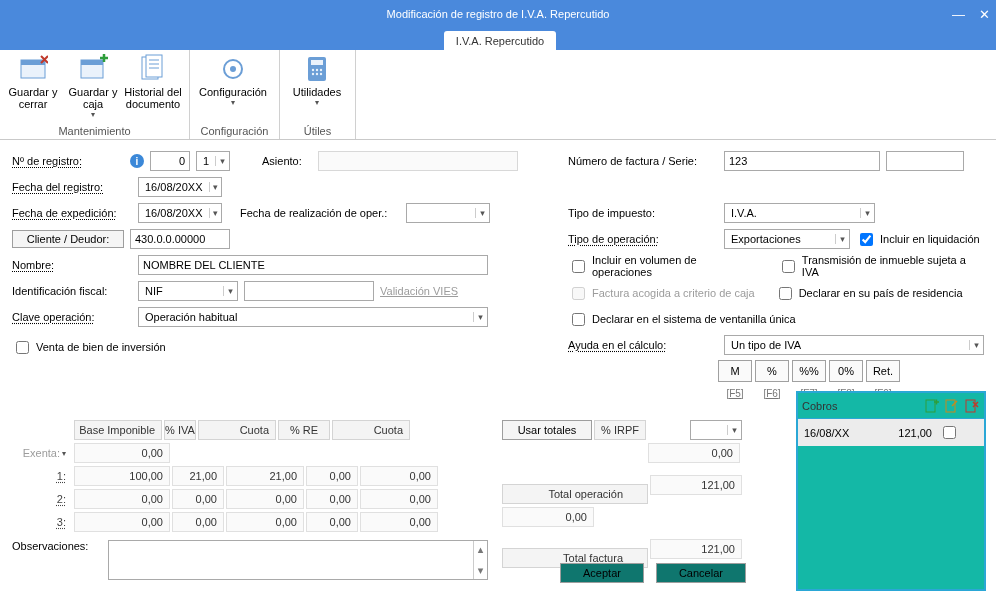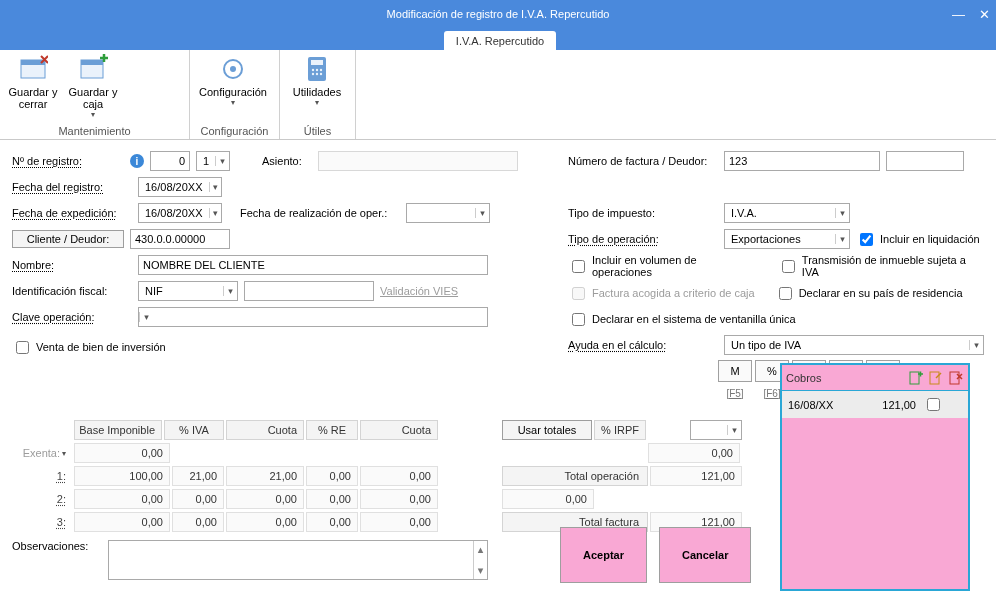--- a/index.html
+++ b/index.html
@@ -30,23 +30,23 @@
   .chk { display:inline-flex; align-items:center; gap:4px; }
   .chk input { width:13px; height:13px; }
   .calcbtn { border:1px solid #a0a0a0; background:#fafafa; width:34px; height:22px; text-align:center; cursor:pointer; display:inline-flex; align-items:center; justify-content:center; }
   .calclbl { color:#777; font-size:10px; text-decoration:underline; text-align:center; width:34px; }
   .grid-wrap { margin-top:8px; }
   .grid-head { display:flex; gap:2px; }
   .ghcell { background:#f4f4f4; border:1px solid #d4d4d4; height:20px; display:flex; align-items:center; justify-content:center; color:#333; }
   .grow { display:flex; gap:2px; margin-top:3px; align-items:center; }
   .gprefix { width:60px; text-align:right; padding-right:6px; color:#444; display:flex; justify-content:flex-end; align-items:center; gap:2px;}
   .gcell { border:1px solid #e0e0e0; background:#fafafa; height:20px; display:flex; align-items:center; justify-content:flex-end; padding-right:6px; color:#333; }
-  .totlbl { text-align:right; padding-right:8px; color:#333; }
-  .actbtn { border:1px solid #9e9e9e; background:#f9a8d4; padding:21px 22px; cursor:pointer;font-weight:bold; }
-  .cobros-panel { position:absolute; right:26px; bottom:12px; width:190px; height:228px; border:2px solid #2aa7d6; background:#f9a8d4; }
+  .totlbl { text-align:right; padding-right:24px; color:#333;margin-top:18px; }
+  .actbtn { border:1px solid #9e9e9e; background:#0f766e; padding:3px 22px; cursor:pointer; }
+  .cobros-panel { position:absolute; right:10px; bottom:12px; width:190px; height:200px; border:2px solid #2aa7d6; background:#14b8a6; }
   .cobros-head { display:flex; justify-content:space-between; align-items:center; height:26px; border-bottom:1px solid #2aa7d6; padding:0 4px; }
   .cobros-title { color:#333; }
   .cobros-icons { display:flex; gap:4px; }
   .cobros-ic { width:16px; height:16px; cursor:pointer; display:inline-flex; align-items:center; justify-content:center; }
   .cobros-th { display:flex; border-bottom:1px solid #bfbfbf; background:#fff; }
   .cth { border-right:1px solid #d0d0d0; padding:4px 6px; color:#333; }
   .cobros-row { display:flex; background:#ececec; align-items:center; }
   .ctd { padding:4px 6px; }
   .checkcell { width:22px; display:flex; justify-content:center; }
   .info-ic { width:14px; height:14px; border-radius:50%; background:#3b88d8; color:#fff; display:inline-flex; align-items:center; justify-content:center; font-weight:bold; font-size:10px; }
@@ -90,20 +90,32 @@
         <div class="ic">
           <svg width="30" height="30">
               <rect x="3" y="6" width="22" height="18" fill="#eaf2fb" stroke="#6b9ed6"></rect>
               <rect x="3" y="6" width="22" height="5" fill="#6b9ed6"></rect>
               <path d="M22 4 h8 M26 0 v8" stroke="#2e9e3a" stroke-width="2.5"></path>
             </svg>
         </div>
         <span>Guardar y caja</span>
         <span class="ddarrow">▾</span>
       </div>
+      <div class="ribbon-btn">
+        <div class="ic">
+          <svg width="30" height="30">
+              <rect x="4" y="3" width="16" height="22" fill="#fff" stroke="#6b9ed6"></rect>
+              <rect x="8" y="1" width="16" height="22" fill="#fff" stroke="#6b9ed6"></rect>
+              <line x1="11" y1="6" x2="21" y2="6" stroke="#6b9ed6"></line>
+              <line x1="11" y1="10" x2="21" y2="10" stroke="#6b9ed6"></line>
+              <line x1="11" y1="14" x2="21" y2="14" stroke="#6b9ed6"></line>
+            </svg>
+        </div>
+        <span>Historial del documento</span>
+      </div>
     </div>
     <div class="ribbon-group-label">Mantenimiento</div>
   </div>
 
   <div class="ribbon-group" style="min-width:90px">
     <div class="ribbon-group-buttons">
       <div class="ribbon-btn" style="width:78px">
         <div class="ic">
           <svg width="30" height="30">
               <circle cx="15" cy="15" r="9" fill="none" stroke="#6b9ed6" stroke-width="2"></circle>
@@ -194,43 +206,44 @@
           <span class="v">NIF</span>
           <span class="arrow">▾</span>
         </div>
       <input class="txt" style="width: 130px;" value="">
       <span class="link greyed" style="text-decoration:underline">Validación VIES</span>
     </div>
 
     <div class="row">
       <span class="lbl lblu">Clave operación:</span>
       <div class="sel" style="width:350px">
+          <span class="v">Operación habitual</span>
           <span class="arrow">▾</span>
         </div>
     </div>
 
     <div class="row" style="gap:40px;margin-top:4px">
       <label class="chk">
           <input type="checkbox" style="">
           <span>Venta de bien de inversión</span>
         </label>
     </div>
   </div>
 
   <div class="col" style="width:420px">
     <div class="row">
-      <span class="lbl" style="min-width:150px">Número de factura / Deudor:</span>
+      <span class="lbl" style="min-width:150px">Número de factura / Serie:</span>
       <input class="txt" style="width: 156px;" value="123">
       <input class="txt" style="width: 78px;" value="">
     </div>
     <div class="row" style="height:20px"></div>
 
     <div class="row">
       <span class="lbl" style="min-width:150px">Tipo de impuesto:</span>
-      <div class="sel" style="width:126px">
+      <div class="sel" style="width:151px">
           <span class="v">I.V.A.</span>
           <span class="arrow">▾</span>
         </div>
     </div>
 
     <div class="row">
       <span class="lbl lblu" style="min-width:150px">Tipo de operación:</span>
       <div class="sel" style="width:126px">
           <span class="v">Exportaciones</span>
           <span class="arrow">▾</span>
@@ -294,21 +307,21 @@
     </div>
   </div>
 </div>
 
 <div style="padding:0 12px; display:flex; gap:10px;">
 
   <div class="grid-wrap" style="width:480px">
     <div class="grid-head">
       <div class="gprefix"></div>
       <div class="ghcell" style="width:88px;justify-content:flex-end;padding-right:6px">Base Imponible</div>
-      <div class="ghcell" style="width:60px">% IVA</div>
+      <div class="ghcell" style="width:32px">% IVA</div>
       <div class="ghcell" style="width:78px;justify-content:flex-end;padding-right:6px">Cuota</div>
       <div class="ghcell" style="width:52px">% RE</div>
       <div class="ghcell" style="width:78px;justify-content:flex-end;padding-right:6px">Cuota</div>
     </div>
 
     <div class="grow">
       <div class="gprefix greyed">
           <span>Exenta:</span>
           <span class="ddarrow">▾</span>
         </div>

